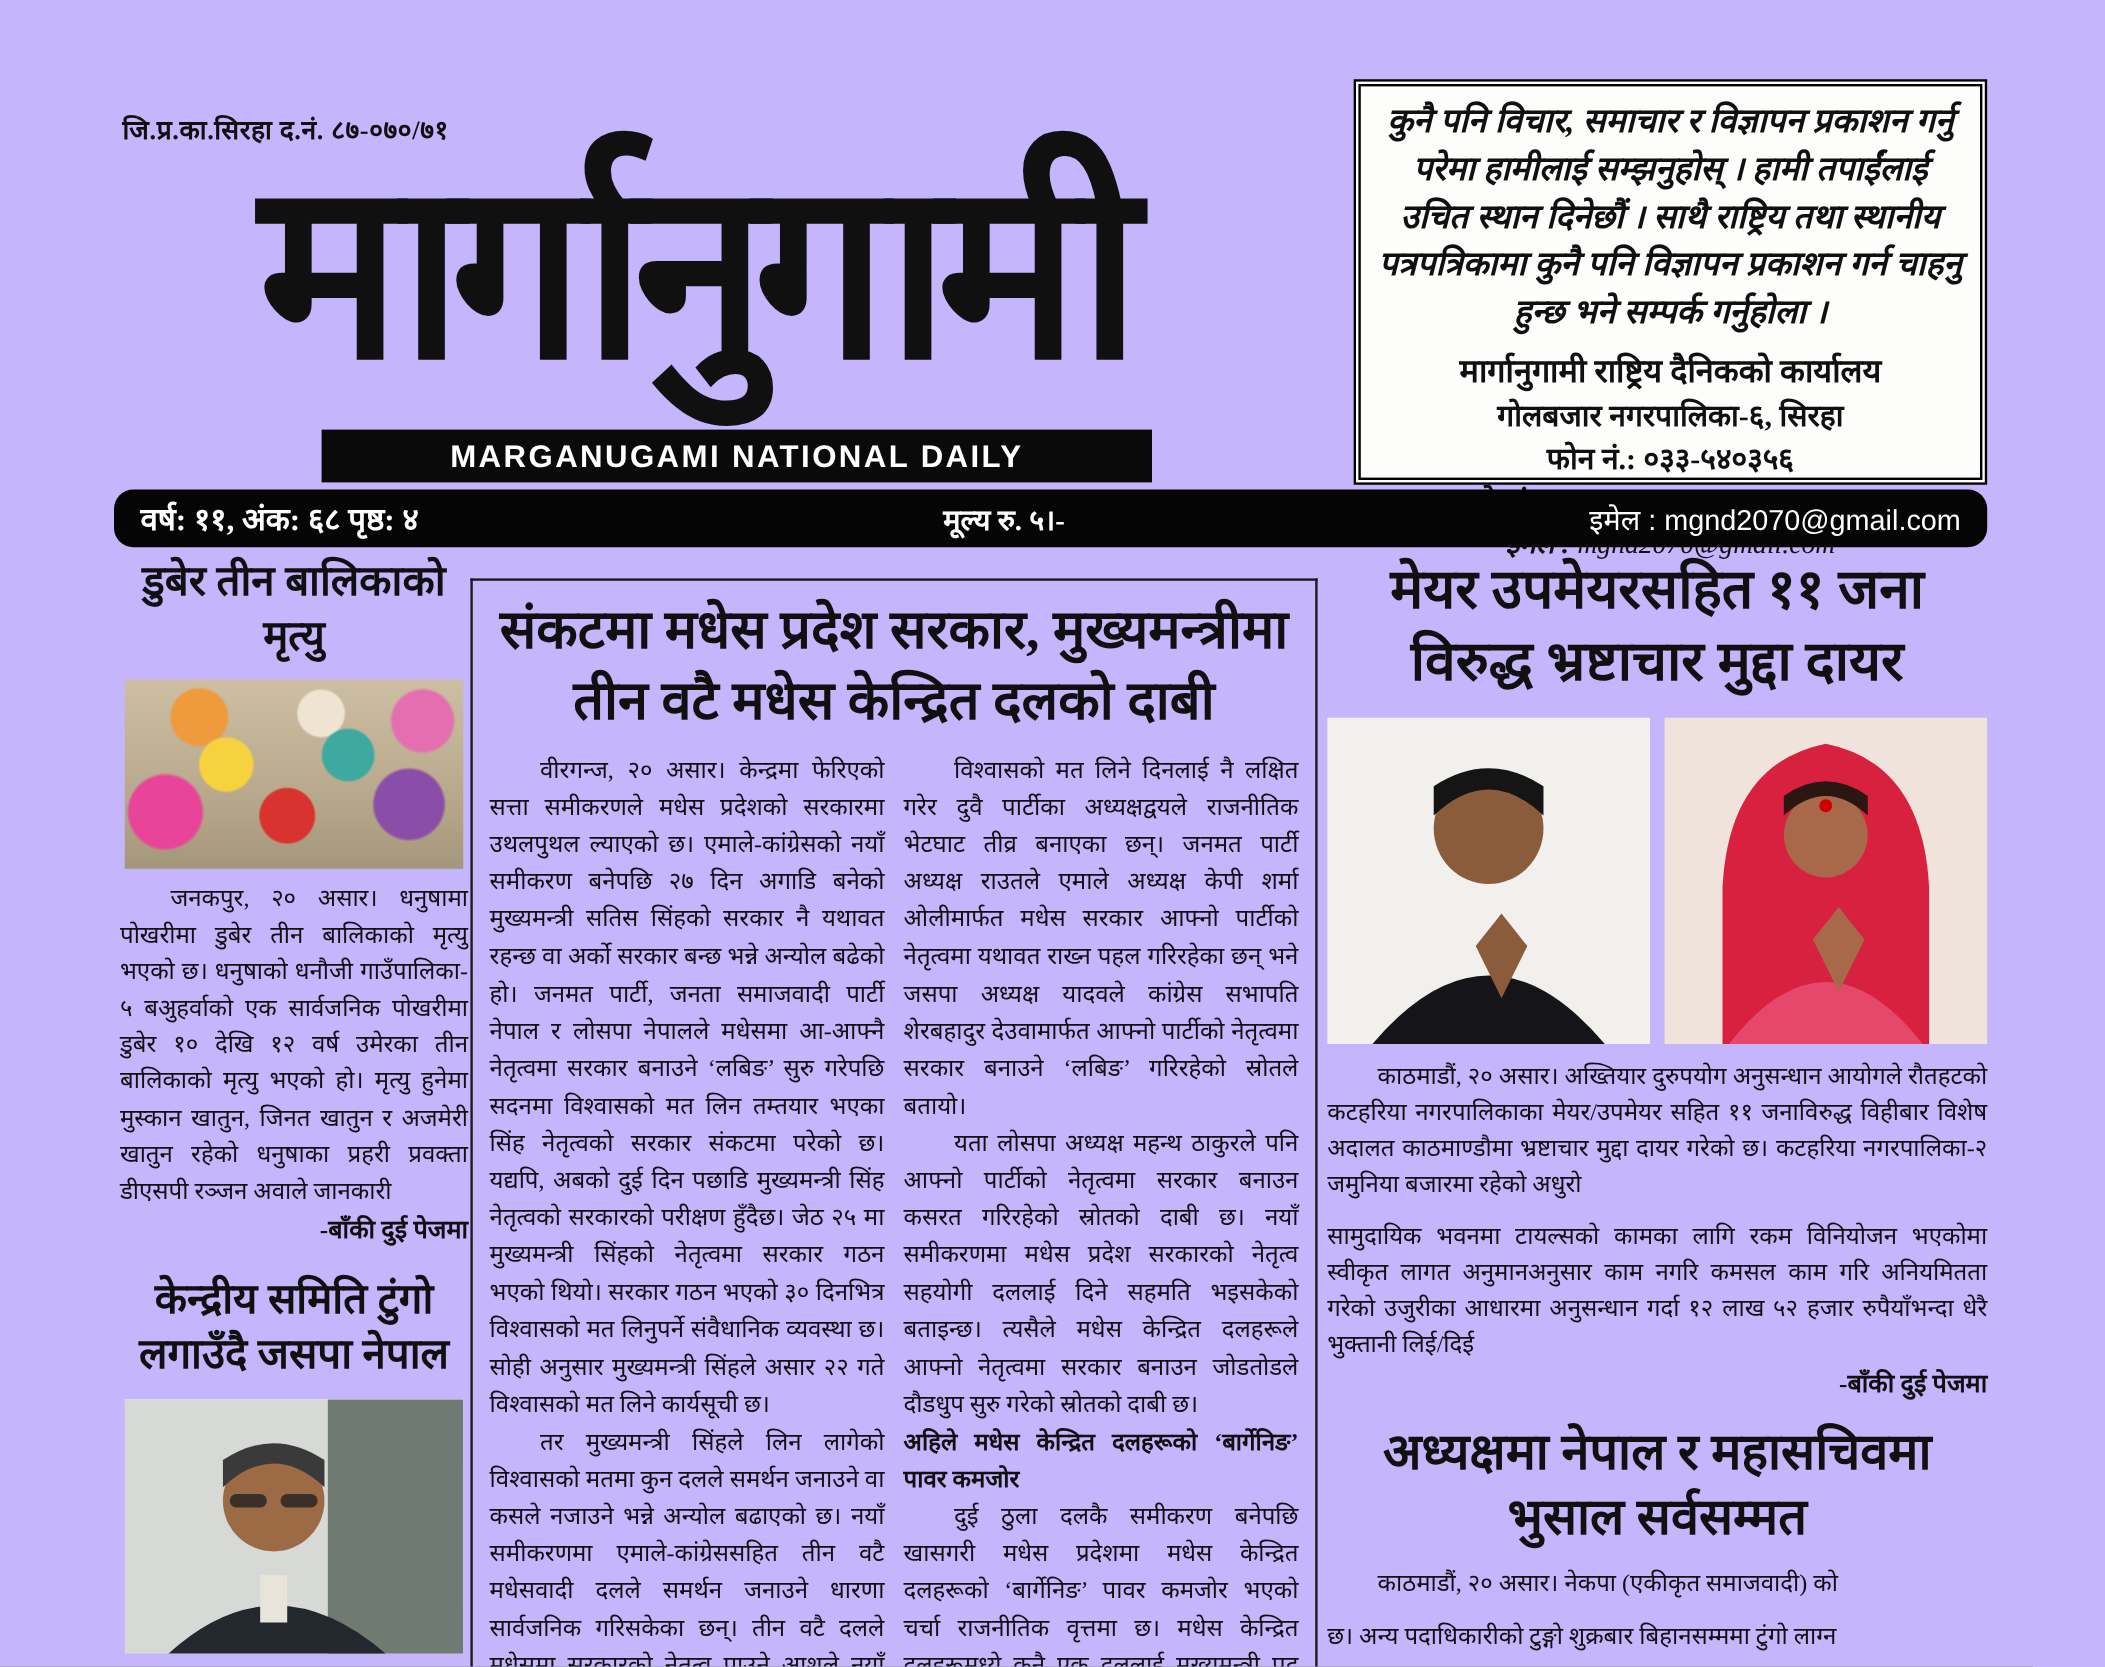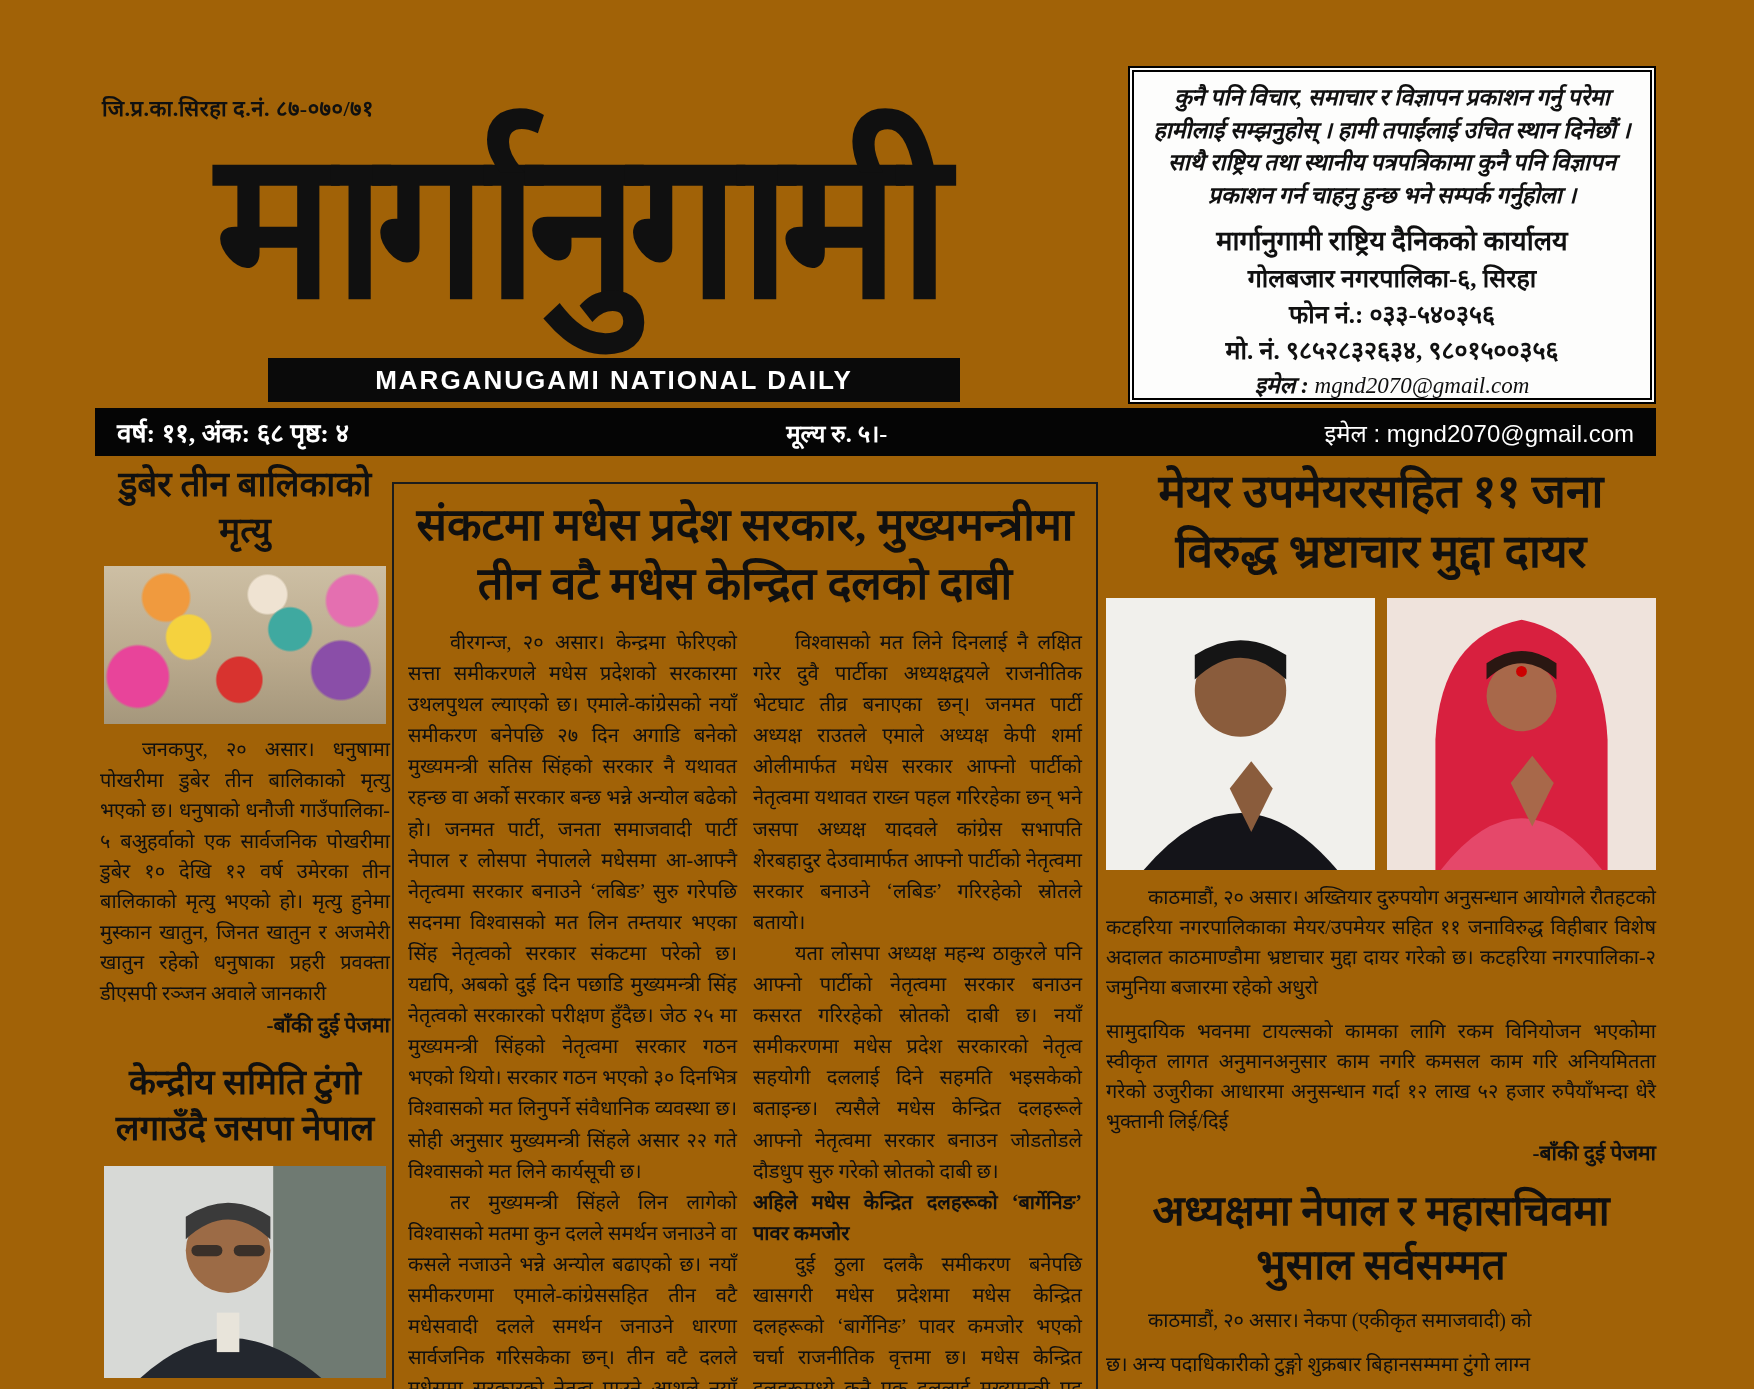--- a/index.html
+++ b/index.html
@@ -1,19 +1,19 @@
 <!DOCTYPE html>
 <html><head>
 <meta charset="utf-8">
 <style>
   * { margin:0; padding:0; box-sizing:border-box; }
   html,body { background:#888; }
   .page {
     position:relative; width:1754px; height:1389px; margin:0 auto;
-    background:#a16207; overflow:hidden; color:#101010;
+    background:#c4b5fd; overflow:hidden; color:#101010;
     font-family:"Liberation Serif","DejaVu Serif",serif;
   }
   
   .reg-no { position:absolute; left:102px; top:92px; font-size:22px; font-weight:bold; letter-spacing:.5px; }
   .tagline-bar {
     position:absolute; left:538px; top:82px; width:478px; height:58px;
     background:#0a0a0a; color:#fff; border-radius:14px;
     display:flex; align-items:center; justify-content:center;
     font-size:32px; font-weight:bold;
   }
@@ -35,30 +35,30 @@
     position:absolute; left:268px; top:358px; width:692px; height:44px;
     background:#0a0a0a; color:#fff; z-index:2;
     display:flex; align-items:center; justify-content:center;
     font-family:"Liberation Sans","DejaVu Sans",sans-serif;
     font-size:26px; font-weight:bold; letter-spacing:2px;
   }
   .contact-box {
     position:absolute; left:1128px; top:66px; width:528px; height:338px;
     border:6px double #000; padding:10px 14px; text-align:center; z-index:2; background:#fdfdfc;
   }
-  .contact-notice { font-size:23px; font-weight:bold; font-style:italic; line-height:1.42; }
+  .contact-notice { font-size:28px; font-weight:bold; font-style:italic; line-height:1.42; }
   .office-title { font-size:27px; font-weight:bold; margin-top:8px; }
   .office-line  { font-size:25px; font-weight:bold; margin-top:2px; }
   .email-line   { font-size:23px; font-style:italic; margin-top:2px; }
   .email-line b { font-style:italic; }
   
   .datebar {
     position:absolute; left:95px; top:408px; width:1561px; height:48px;
     background:#050505; color:#fff; display:flex; align-items:center;
-    justify-content:space-between; padding:0 22px; z-index:4;
+    justify-content:space-between; padding:0 22px; z-index:4;border-radius:16px;
   }
   .datebar .issue { font-size:26px; font-weight:bold; }
   .datebar .date  { font-size:28px; font-weight:bold; }
   .datebar .price { font-size:24px; font-weight:bold; }
   .datebar .mail  { font-size:24px; font-family:"Liberation Sans","DejaVu Sans",sans-serif; }
   
   .left-col { position:absolute; left:100px; top:462px; width:290px; }
   .heading-sm { font-size:35px; font-weight:bold; text-align:center; line-height:1.32; }
   .photo { position:relative; overflow:hidden; background:#d8d4cc; }
   .photo-crowd { width:282px; height:158px; margin:12px auto 10px;

